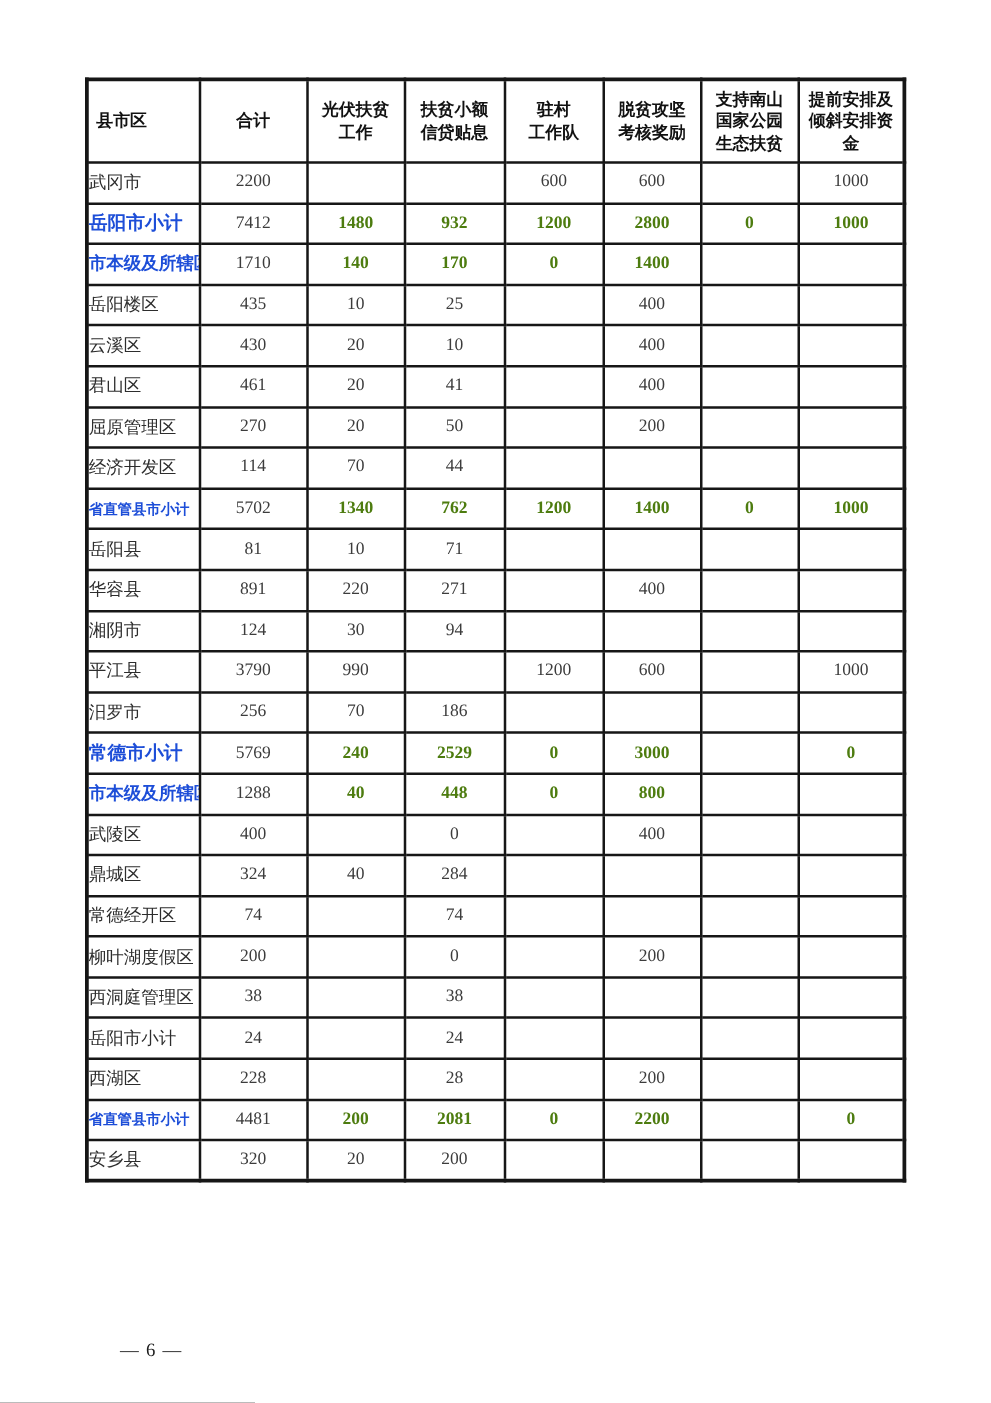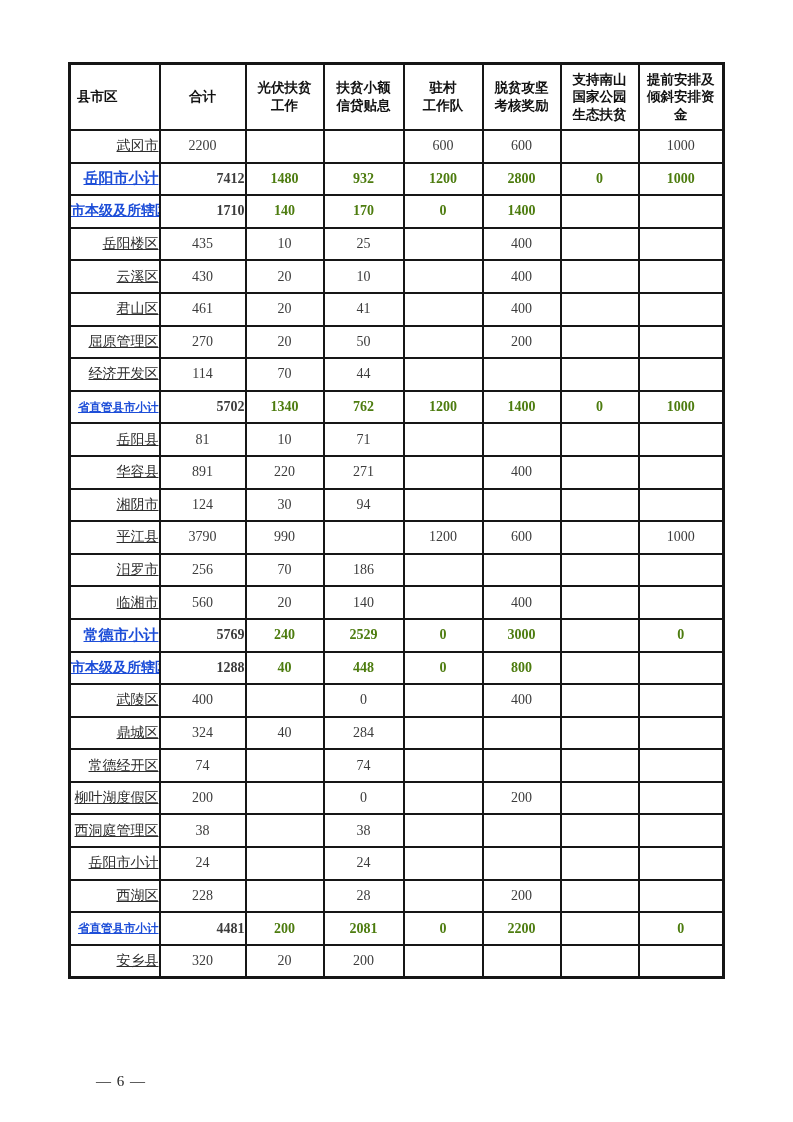--- a/index.html
+++ b/index.html
@@ -44,27 +44,26 @@
     color: #111;
   }
   thead th:first-child {
     text-align: left;
     padding-left: 6px;
   }
   tbody tr {
     height: 32.6px;
   }
   td.label-cell {
-    text-align: right;
+    text-align: left;
     padding-left: 5px;
     font-size: 14px;
     color: #2d2d2d;
     vertical-align: middle;
     white-space: nowrap;
-    text-decoration: underline;
   }
   td.num {
     text-align: center;
     vertical-align: middle;
     font-size: 14px;
     color: #3c3c3c;
     font-family: "Liberation Serif", serif;
   }
   
   tr.emph td.label-cell {
@@ -74,23 +73,22 @@
   }
   tr.size-lg td.label-cell { font-size: 15px; }
   tr.size-md td.label-cell { font-size: 11.5px; margin-left: 44px; }
   tr.size-sm td.label-cell { font-size: 14px; }
   tr.emph td.num {
     font-weight: 700;
     color: #4d7c0f;
   }
   
   tr.emph td.num.plain {
-    font-weight: 700;
+    font-weight: 400;
     color: #3c3c3c;
-    text-align: right;
   }
   .page-footer {
     position: absolute;
     left: 96px;
     top: 1073px;
     font-size: 15px;
     color: #1d1d1d;
     font-family: "Liberation Serif", serif;
     letter-spacing: 1px;
     white-space: pre;
@@ -266,30 +264,20 @@
         <tr>
           <td class="label-cell">汨罗市</td>
           <td class="num plain">256</td>
           <td class="num">70</td>
           <td class="num">186</td>
           <td class="num"></td>
           <td class="num"></td>
           <td class="num"></td>
           <td class="num"></td>
         </tr>
-        <tr>
-          <td class="label-cell">临湘市</td>
-          <td class="num plain">560</td>
-          <td class="num">20</td>
-          <td class="num">140</td>
-          <td class="num"></td>
-          <td class="num">400</td>
-          <td class="num"></td>
-          <td class="num"></td>
-        </tr>
         <tr class="emph size-lg">
           <td class="label-cell">常德市小计</td>
           <td class="num plain">5769</td>
           <td class="num">240</td>
           <td class="num">2529</td>
           <td class="num">0</td>
           <td class="num">3000</td>
           <td class="num"></td>
           <td class="num">0</td>
         </tr>

